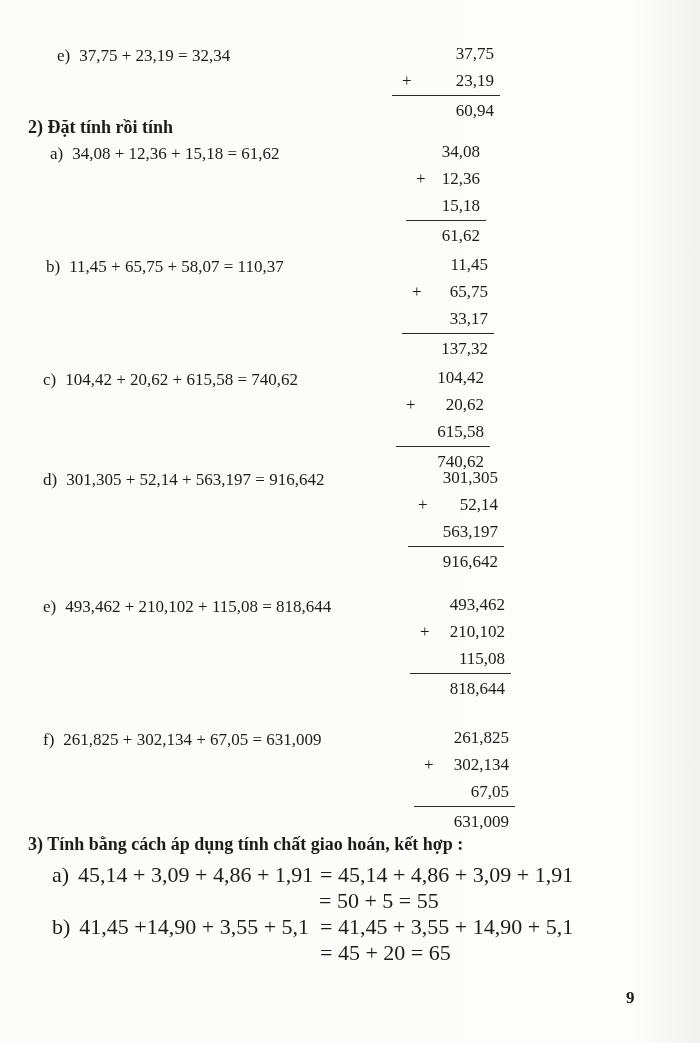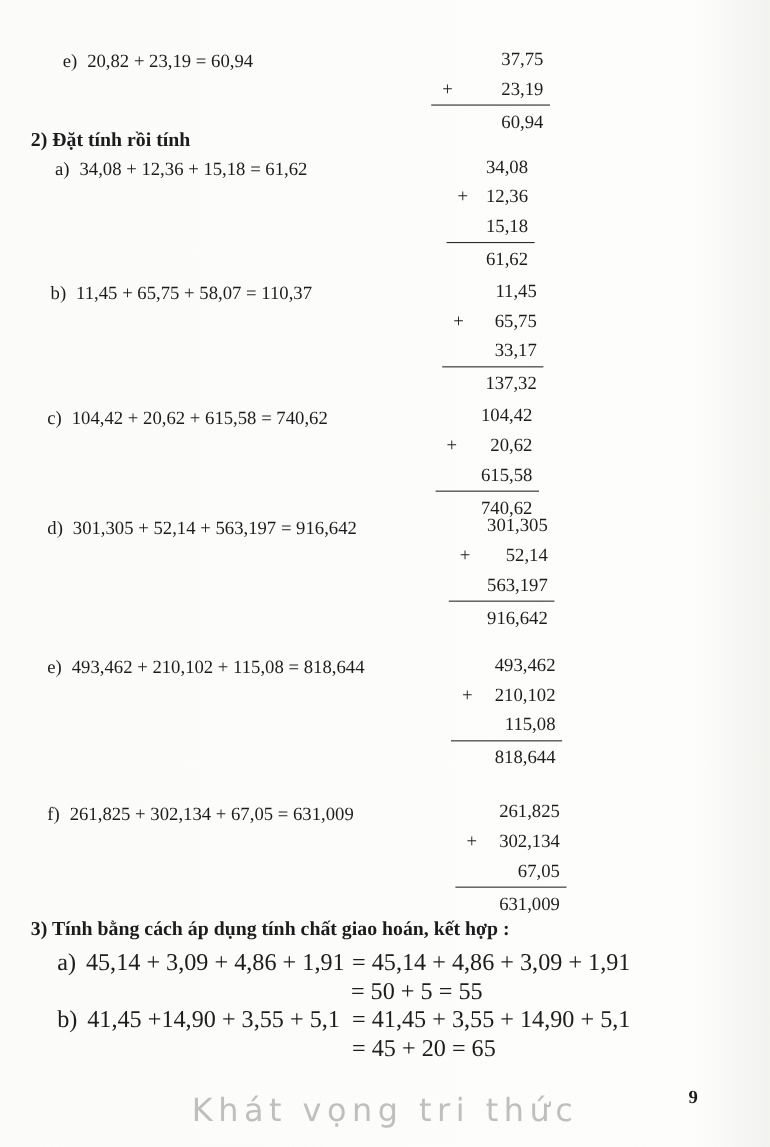--- a/index.html
+++ b/index.html
@@ -41,27 +41,26 @@
   .pageno { font-size:17px; font-weight:bold; }
   .content { position:relative; z-index:2; }
   .wm-layer { position:absolute; inset:0; z-index:1; }
 </style>
 </head>
 <body>
 
 <div class="page">
 
   <div class="wm-layer">
-    <div class="abs wm-tag" style="left:0; top:992px;">Khát vọng tri thức</div>
   </div>
 
   <div class="content">
 
     <div class="abs line" style="left:57px; top:46px;">
-      <span class="plabel">e)</span><span>20,82 + 23,19 = 60,94</span>
+      <span class="plabel">e)</span><span>37,75 + 23,19 = 32,34</span>
     </div>
 
     <div class="vadd" style="left:402px; top:40px; width:92px;">
       <div class="vrow">
         <span class="num">37,75</span>
       </div>
       <div class="vrow with-plus">
         <span class="plus">+</span>
         <span class="num">23,19</span>
       </div>

